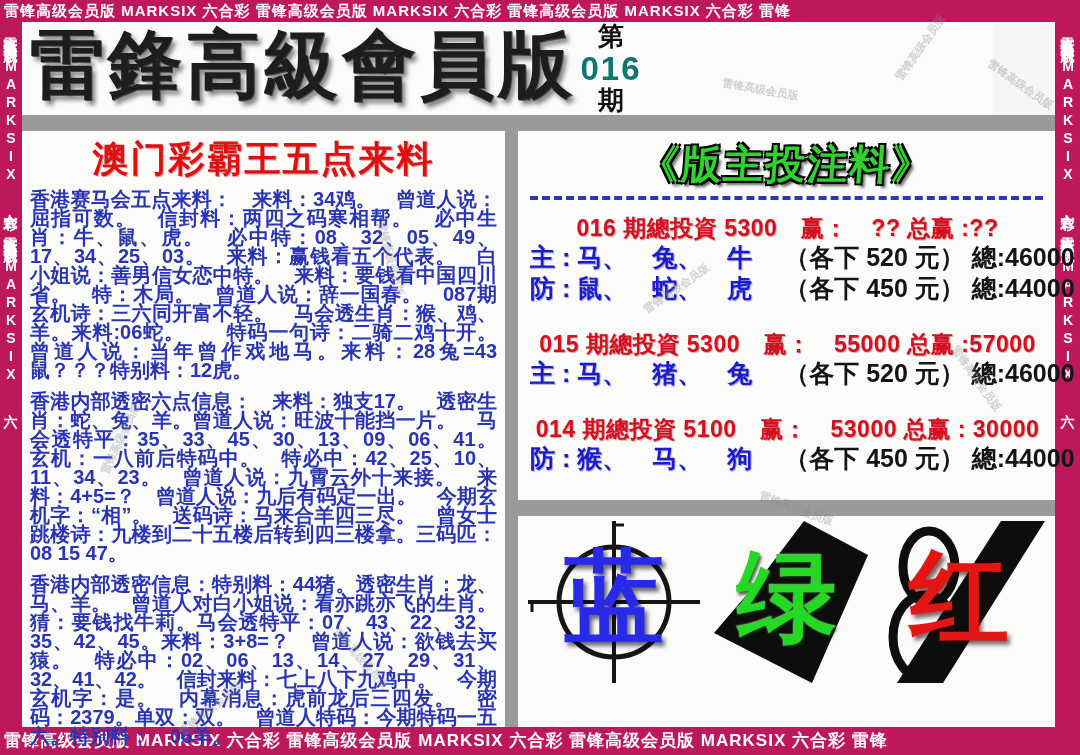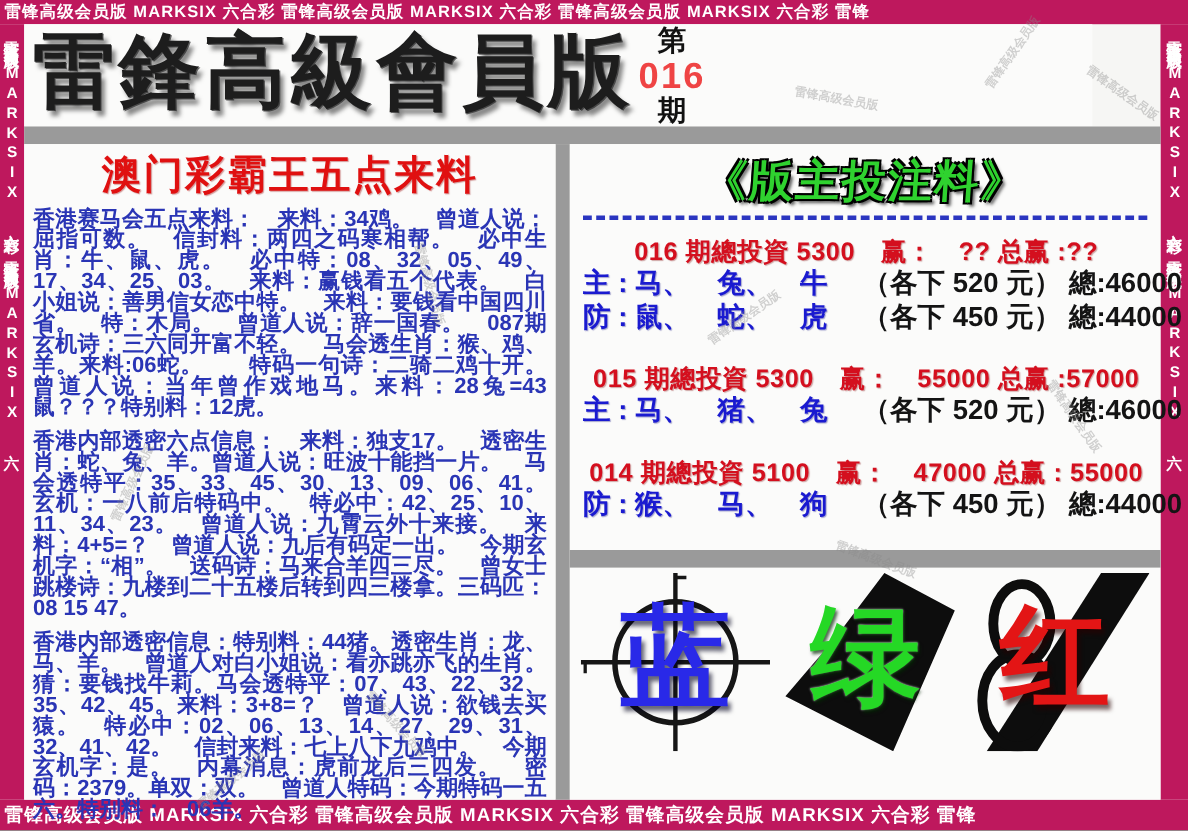--- a/index.html
+++ b/index.html
@@ -16,21 +16,21 @@
   .strip-right{left:1055px;top:22px;width:25px;height:705px;writing-mode:vertical-rl;text-orientation:upright;font-size:14px;line-height:25px;letter-spacing:2px;padding-top:4px;}
   
   .masthead{position:absolute;left:22px;top:22px;width:971px;height:93px;background:#fbfbfa;}
   .masthead-title{
     position:absolute;left:8px;top:-6px;font-size:74px;font-weight:bold;letter-spacing:4px;
     color:#1d1d1d;text-shadow:4px 5px 4px rgba(40,40,40,.55),1px 1px 0 #666;
     font-family:"Liberation Serif","DejaVu Serif",serif;
   }
   .issue-col{position:absolute;left:548px;top:0;width:82px;height:93px;text-align:center;}
   .issue-pre,.issue-suf{display:block;font-size:26px;line-height:29px;font-weight:bold;color:#111;}
-  .issue-num{display:block;font-size:33px;line-height:35px;font-weight:bold;color:#ef4444;letter-spacing:2px;}
+  .issue-num{display:block;font-size:33px;line-height:35px;font-weight:bold;color:#0f766e;letter-spacing:2px;}
   
   .hdiv{position:absolute;left:22px;top:115px;width:1033px;height:16px;background:#9a9a9a;}
   .vdiv{position:absolute;left:505px;top:131px;width:13px;height:596px;background:#9a9a9a;}
   
   .left-panel{position:absolute;left:22px;top:131px;width:483px;height:596px;background:#fbfbfa;padding:4px 8px 0 8px;}
   .left-title{
     text-align:center;font-size:36px;font-weight:bold;color:#e01010;letter-spacing:2px;
     margin:0 0 6px 0;text-shadow:1px 1px 1px rgba(150,0,0,.4);
     font-family:"Liberation Serif","DejaVu Serif",serif;
   }
@@ -125,21 +125,21 @@
     <div class="bet-block">
       <div class="bet-header">015 期總投資 5300　赢：　55000 总赢 :57000</div>
       <div class="bet-row">
         <span class="bet-label">主 :</span>
         <span class="bet-zodiac">马、　猪、　兔</span>
         <span class="bet-detail">（各下 520 元） 總:46000 元</span>
       </div>
     </div>
 
     <div class="bet-block">
-      <div class="bet-header">014 期總投資 5100　赢：　47000 总赢 : 55000</div>
+      <div class="bet-header">014 期總投資 5100　赢：　53000 总赢 : 30000</div>
       <div class="bet-row">
         <span class="bet-label">防 :</span>
         <span class="bet-zodiac">猴、　马、　狗</span>
         <span class="bet-detail">（各下 450 元） 總:44000 元</span>
       </div>
     </div>
 
     <div class="gray-sep"></div>
 
     <div class="stamps">

